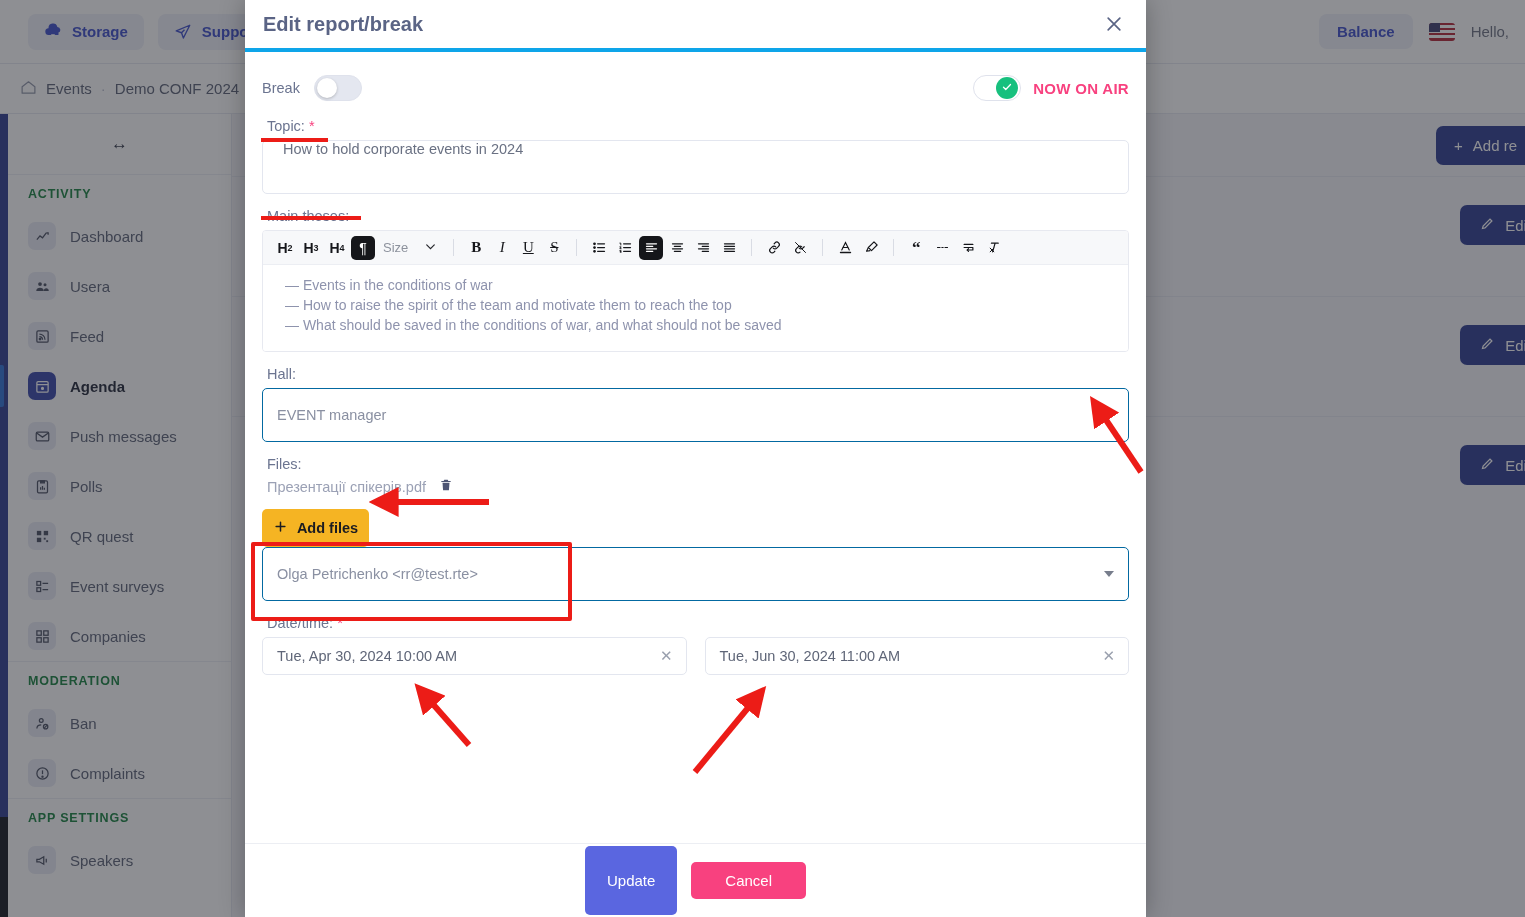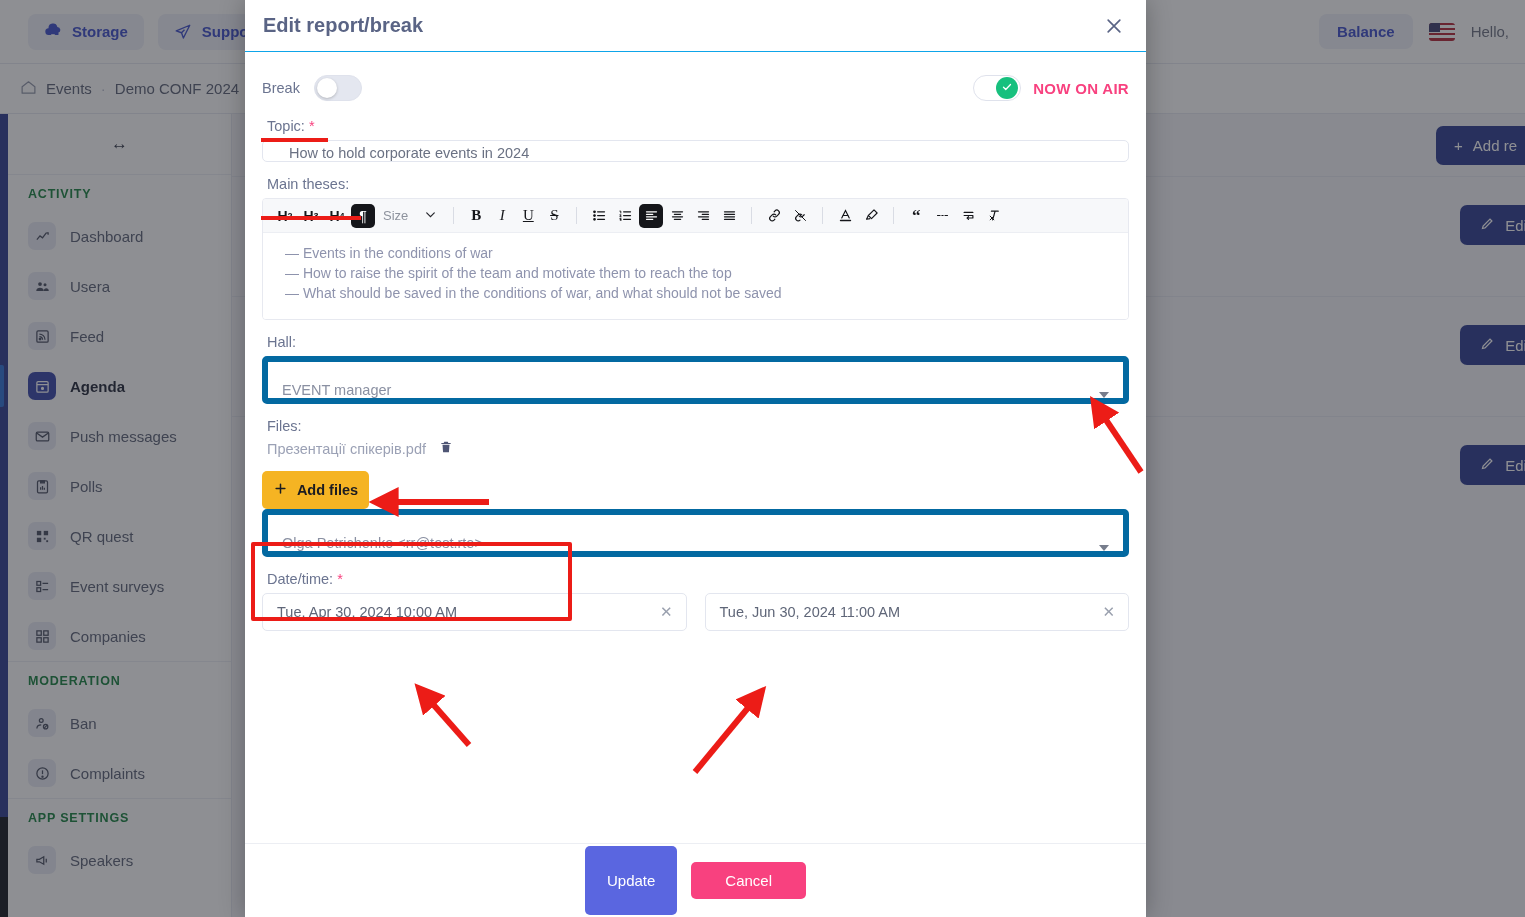--- a/index.html
+++ b/index.html
@@ -123,21 +123,21 @@
   #modal {
     position: absolute; left: 245px; top: 0; width: 901px; height: 917px;
     background: #ffffff;
     box-shadow: 0 0 24px rgba(0,0,0,.28);
     display: flex; flex-direction: column;
   }
   .modal-header {
     height: 52px; flex: none;
     display: flex; align-items: center;
     padding: 0 22px 0 18px;
-    border-bottom: 1px solid #0ea5e9;
+    border-bottom: 4px solid #0ea5e9;
     gap: 12px;
   }
   .modal-title { font-size: 20px; color: #5a6485; font-weight: 600; }
   .modal-close { margin-left: auto; color: #5a6485; line-height: 0; }
 
   .modal-body { flex: 1; overflow: hidden; padding: 16px 17px 0 17px; position: relative; }
 
   .row-top { display: flex; align-items: center; height: 40px; }
   .break-label { font-size: 14.5px; color: #6b7490; margin-right: 14px; }
   .switch {
@@ -157,28 +157,28 @@
   .onair-wrap { margin-left: auto; display: flex; align-items: center; gap: 12px; }
   .onair-text { color: #f8417f; font-size: 15px; font-weight: 600; letter-spacing: .3px; }
 
   .field-label {
     font-size: 14.5px; color: #6b7490; margin: 14px 0 6px 5px;
   }
   .field-label.tight { margin-top: 10px; }
   .req { color: #f8417f; }
 
   .text-input {
-    width: 100%; height: 22px; border: 1px solid #e3e6ef; border-radius: 5px;
+    width: 100%; height: 54px; border: 1px solid #e3e6ef; border-radius: 5px;
     background: #fff; color: #6a7183; font-size: 14.5px;
-    display: flex; align-items: flex-end; padding: 0 26px;
+    display: flex; align-items: flex-start; padding: 0 20px;
   }
   .select-input {
-    width: 100%; height: 48px; border: 6px solid #0369a1; border-radius: 5px;
+    width: 100%; height: 54px; border: 1px solid #0369a1; border-radius: 5px;
     background: #fff; color: #8a90a2; font-size: 14.5px;
-    display: flex; align-items: flex-end; padding: 0 14px; position: relative;
+    display: flex; align-items: center; padding: 0 14px; position: relative;
   }
   .caret {
     position: absolute; right: 14px; width: 0; height: 0;
     border-left: 5px solid transparent; border-right: 5px solid transparent;
     border-top: 6px solid #777d8c;
   }
 
   
   .editor { border: 1px solid #e7e9f0; border-radius: 4px; overflow: hidden; }
   .editor-toolbar {

